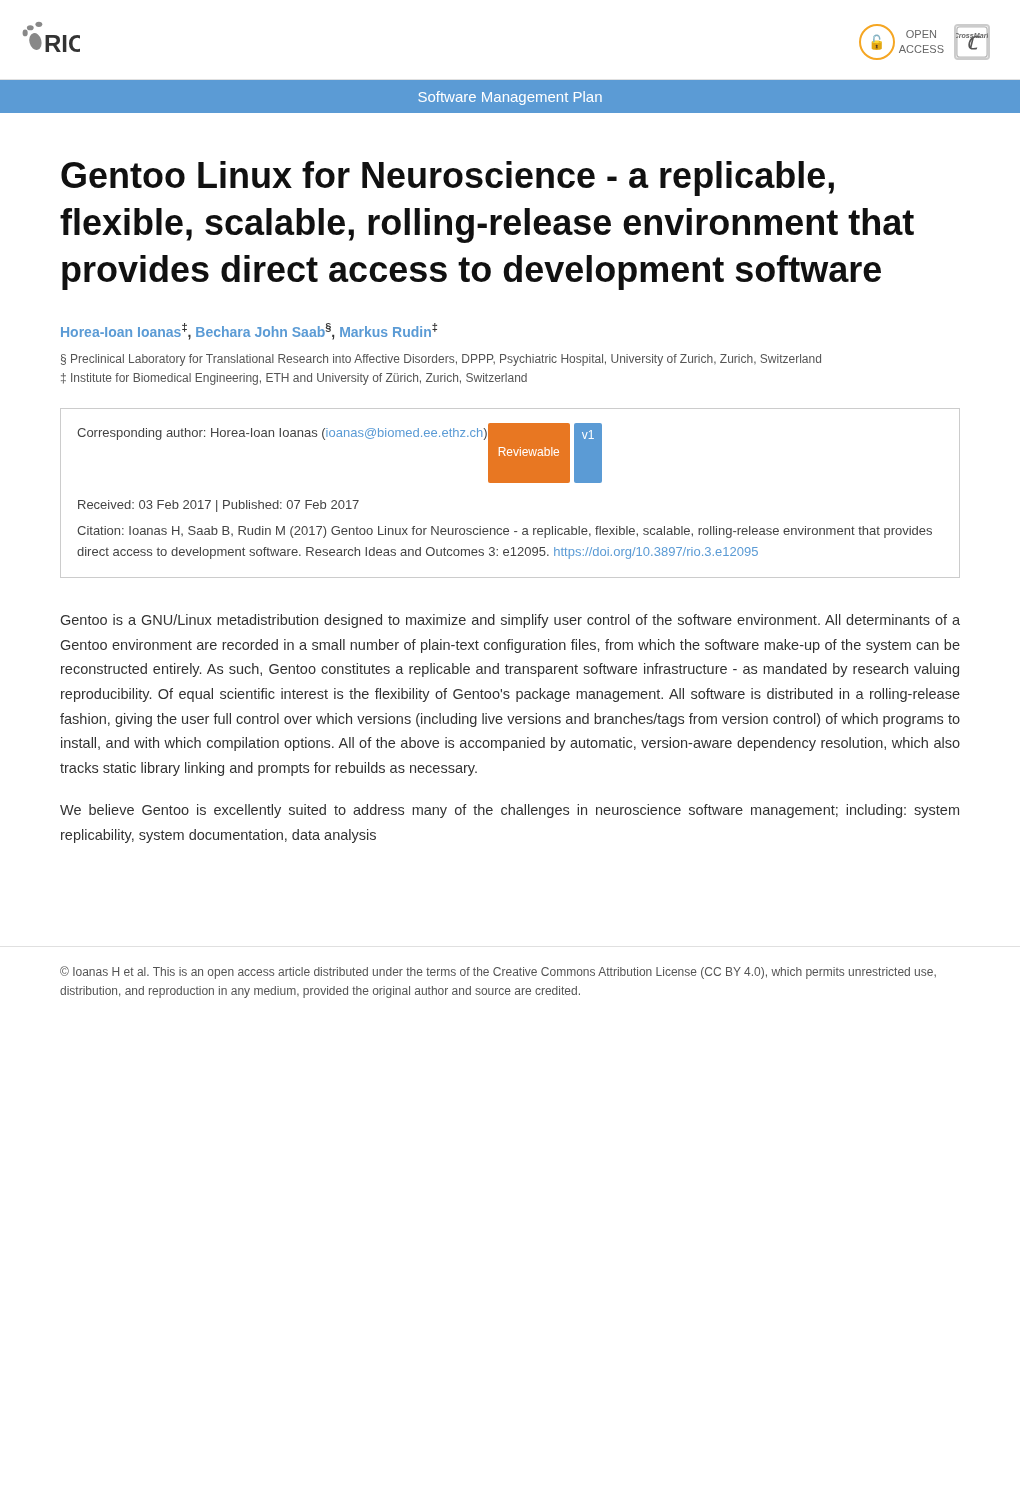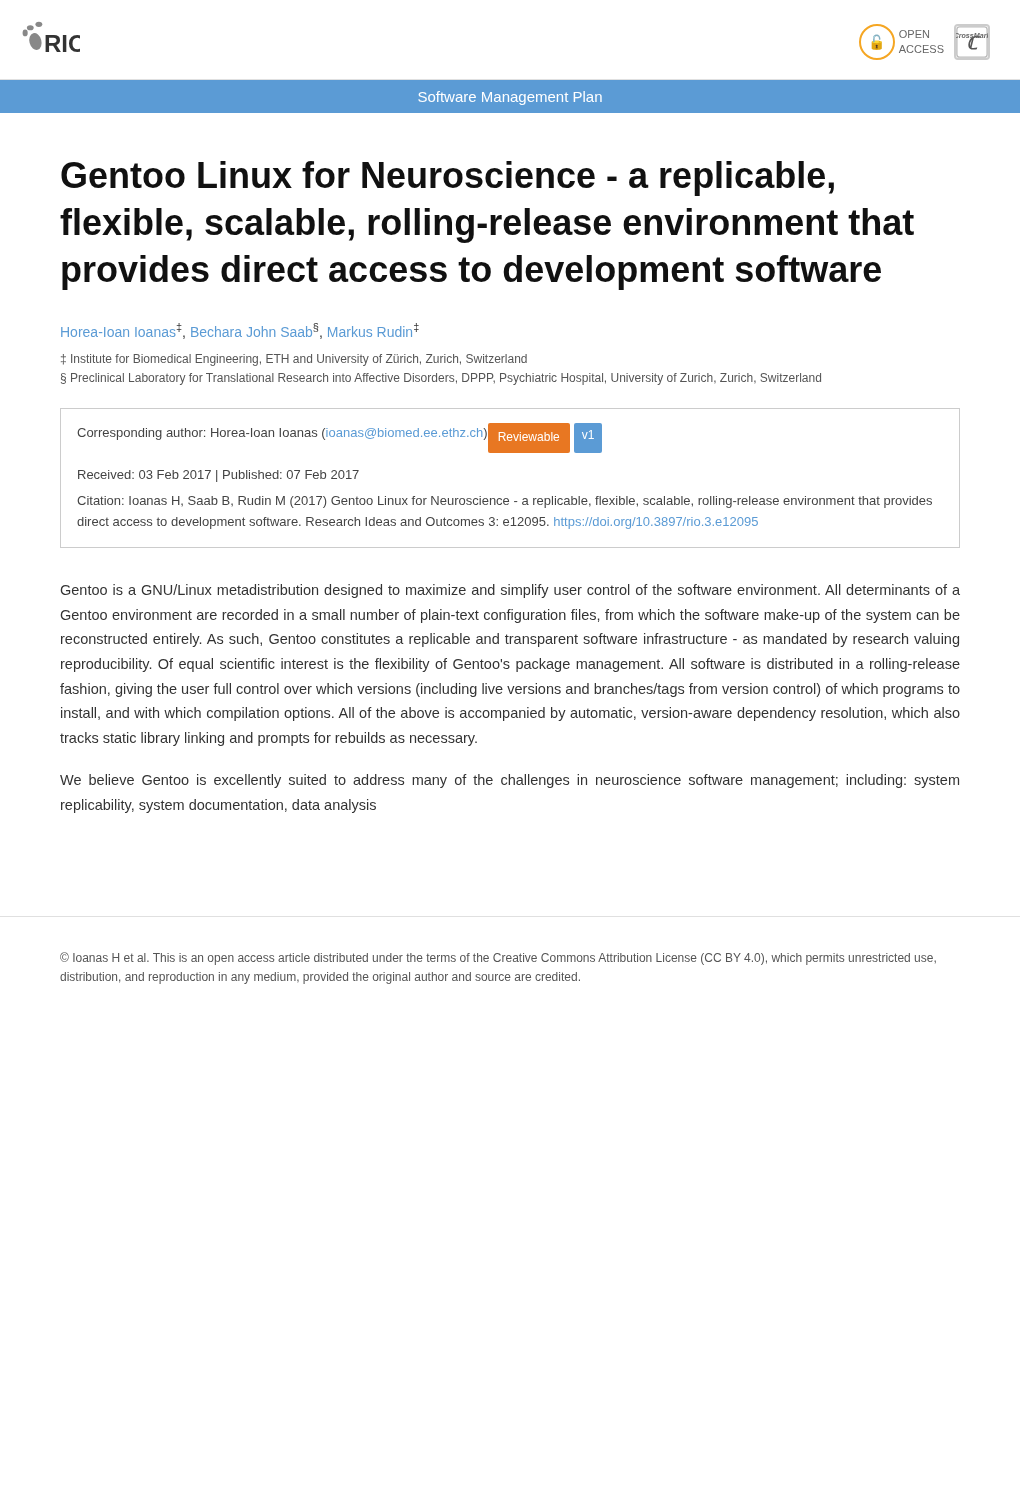--- a/index.html
+++ b/index.html
@@ -104,20 +104,21 @@
       color: #111;
       line-height: 1.3;
       margin-bottom: 28px;
       margin-top: 10px;
     }
 
     
     .authors {
       font-size: 14px;
       margin-bottom: 10px;
+      font-weight: bold;
     }
     .author-link {
       color: #5b9bd5;
       text-decoration: none;
     }
     .author-super {
       font-size: 11px;
       vertical-align: super;
     }
 
@@ -152,21 +153,21 @@
       text-decoration: none;
     }
     .badges {
       display: flex;
       gap: 4px;
       flex-shrink: 0;
     }
     .badge-reviewable {
       background: #e87722;
       color: white;
-      padding: 5px 10px;
+      padding: 20px 10px;
       font-size: 12px;
       border-radius: 2px;
     }
     .badge-v1 {
       background: #5b9bd5;
       color: white;
       padding: 3px 8px;
       font-size: 12px;
       border-radius: 2px;
     }
@@ -204,21 +205,21 @@
       font-size: 14.5px;
       color: #333;
       line-height: 1.7;
       margin-bottom: 18px;
       text-align: justify;
     }
 
     
     .footer {
       border-top: 1px solid #e0e0e0;
-      padding: 32px 60px;
+      padding: 16px 60px;
       margin-top: 40px;
       font-size: 12px;
       color: #555;
       line-height: 1.6;
     }
   </style>
 </head>
 <body>
 
 <div class="header">
@@ -235,21 +236,21 @@
         <ellipse cx="22" cy="10" rx="4" ry="3" fill="#888"></ellipse>
         <ellipse cx="6" cy="20" rx="3" ry="4" fill="#888"></ellipse>
       </svg>
     </div>
   </div>
   <div class="header-right">
     <div class="open-access-badge">
       <div class="open-access-icon">
         <span class="lock-open">🔓</span>
       </div>
-      <div style="font-size:11px; line-height:1.3; color:#666;">
+      <div style="font-size:11px; line-height:1.3; color:#666;text-align:center;">
         <div>OPEN</div>
         <div>ACCESS</div>
       </div>
     </div>
     <div class="crossmark-badge">
       <svg width="36" height="36" viewBox="0 0 36 36">
         <rect x="1" y="1" width="34" height="34" rx="3" fill="white" stroke="#bbb" stroke-width="1.5"></rect>
         <text x="18" y="26" text-anchor="middle" font-size="20" font-style="italic" font-weight="bold" fill="#555" font-family="Georgia, serif">ℂ</text>
         <text x="18" y="14" text-anchor="middle" font-size="8" fill="#666" font-family="Arial">CrossMark</text>
       </svg>
@@ -265,22 +266,22 @@
 
   <h1 class="article-title">Gentoo Linux for Neuroscience - a replicable, flexible, scalable, rolling-release environment that provides direct access to development software</h1>
 
   <div class="authors">
     <a class="author-link" href="#">Horea-Ioan Ioanas</a><span class="author-super">‡</span>,
     <a class="author-link" href="#">Bechara John Saab</a><span class="author-super">§</span>,
     <a class="author-link" href="#">Markus Rudin</a><span class="author-super">‡</span>
   </div>
 
   <div class="affiliations">
+    <div>§ Preclinical Laboratory for Translational Research into Affective Disorders, DPPP, Psychiatric Hospital, University of Zurich, Zurich, Switzerland</div>
     <div>‡ Institute for Biomedical Engineering, ETH and University of Zürich, Zurich, Switzerland</div>
-    <div>§ Preclinical Laboratory for Translational Research into Affective Disorders, DPPP, Psychiatric Hospital, University of Zurich, Zurich, Switzerland</div>
   </div>
 
   <div class="info-box">
     <div class="info-box-header">
       <div class="corresponding-line">
         <span>Corresponding author: Horea-Ioan Ioanas (</span><a class="email-link" href="#">ioanas@biomed.ee.ethz.ch</a><span>)</span>
       </div>
       <div class="badges">
         <span class="badge-reviewable">Reviewable</span>
         <span class="badge-v1">v1</span>

